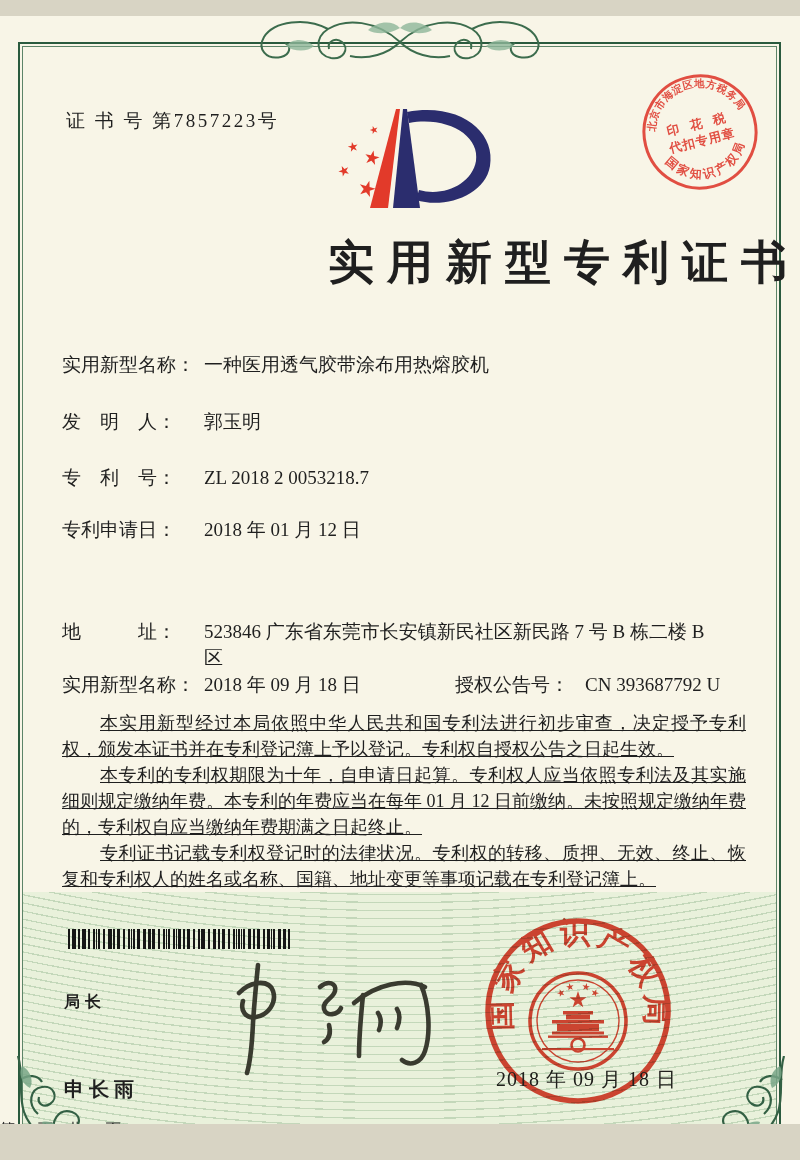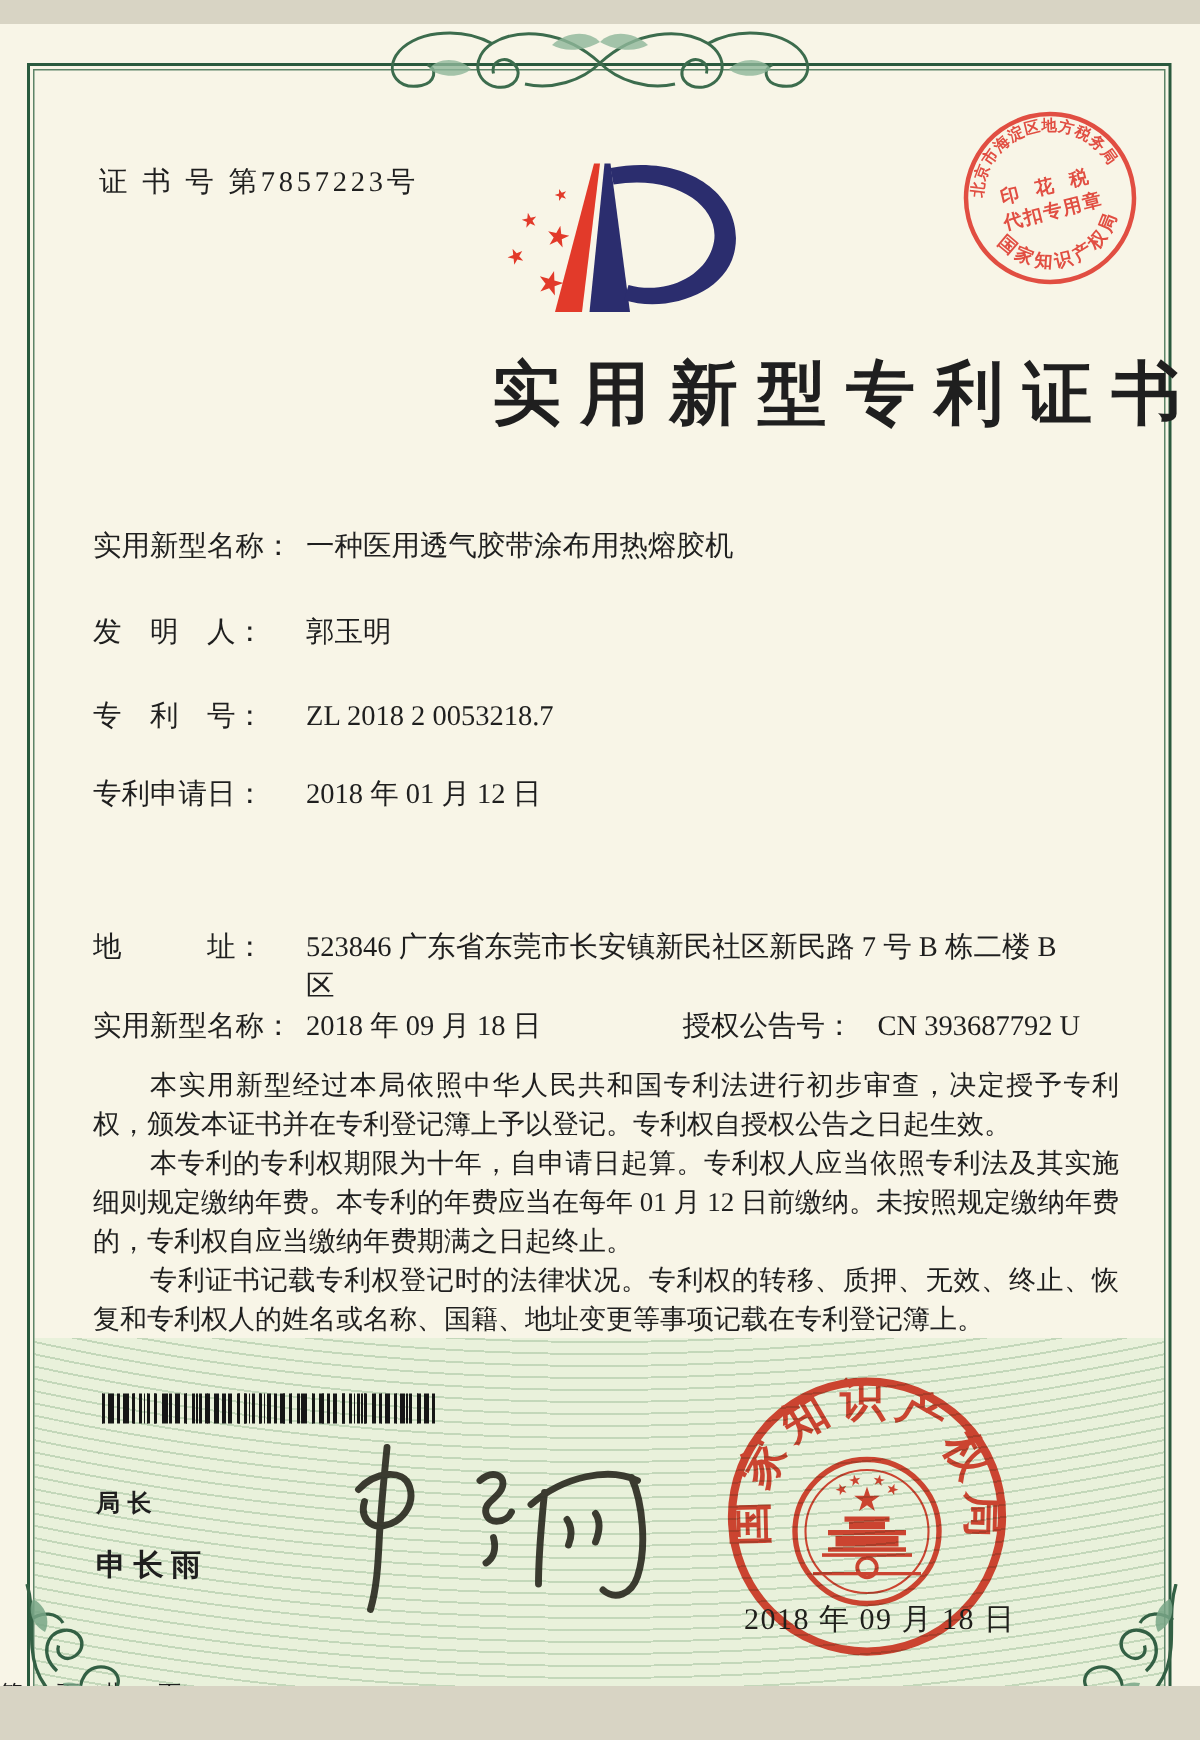--- a/index.html
+++ b/index.html
@@ -31,30 +31,30 @@
   .row{position:absolute;left:62px;width:690px;font-size:19px;line-height:26px;z-index:2;}
   .lab{display:inline-block;width:142px;vertical-align:top;}
   .val{display:inline-block;vertical-align:top;max-width:545px;}
   .row.r0{top:336px}.row.r1{top:393px}.row.r2{top:449px}.row.r3{top:501px}
   .row.r4{top:553px}.row.r5{top:603px}.row.r6{top:656px}
   .pair2{position:absolute;left:393px;top:0;}
   .pair2 .lab{width:130px;}
   
   .paras{position:absolute;left:62px;top:694px;width:684px;font-size:18px;
     line-height:26px;text-align:justify;z-index:2;}
-  .paras p{margin:0;text-indent:38px;}
+  .paras p{margin:0;text-indent:38px;text-decoration:underline;}
   
   .barcode{position:absolute;left:68px;top:913px;width:222px;height:20px;z-index:2;
     background-image:
       repeating-linear-gradient(90deg,#161616 0 2px,rgba(0,0,0,0) 2px 5px),
       repeating-linear-gradient(90deg,#161616 0 1px,rgba(0,0,0,0) 1px 7px),
       repeating-linear-gradient(90deg,rgba(0,0,0,0) 0 4px,#161616 4px 5px,rgba(0,0,0,0) 5px 13px);}
   .signoff-role{position:absolute;left:64px;top:976px;font-size:16px;letter-spacing:5px;
     font-family:"Liberation Sans","DejaVu Sans",sans-serif;font-weight:700;z-index:2;}
-  .signoff-name{position:absolute;left:64px;top:1014px;font-size:20px;letter-spacing:5px;
+  .signoff-name{position:absolute;left:64px;top:1060px;font-size:20px;letter-spacing:5px;
     font-family:"Liberation Sans","DejaVu Sans",sans-serif;font-weight:600;z-index:2;}
   .signature{position:absolute;left:228px;top:935px;z-index:4;}
   .seal{position:absolute;left:473px;top:890px;z-index:4;opacity:.93;mix-blend-mode:multiply;}
   .seal-date{position:absolute;left:496px;top:1050px;font-size:20px;letter-spacing:1px;
     color:#20201c;z-index:5;}
   .footer{position:absolute;left:0;width:100%;top:1104px;text-align:left;
     font-size:15px;letter-spacing:2px;z-index:2;}
 </style>
 </head>
 <body>

